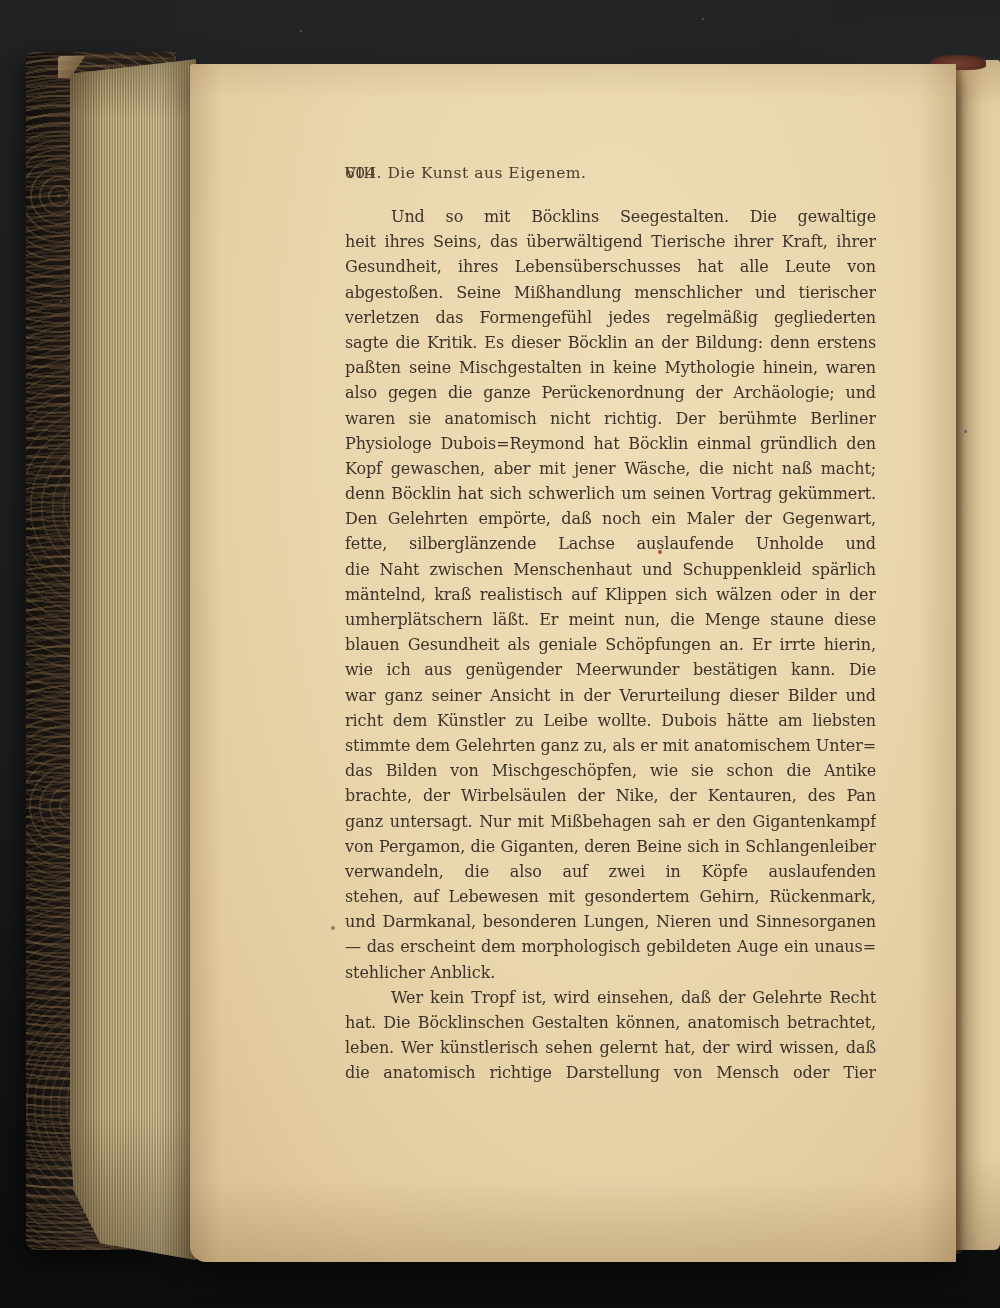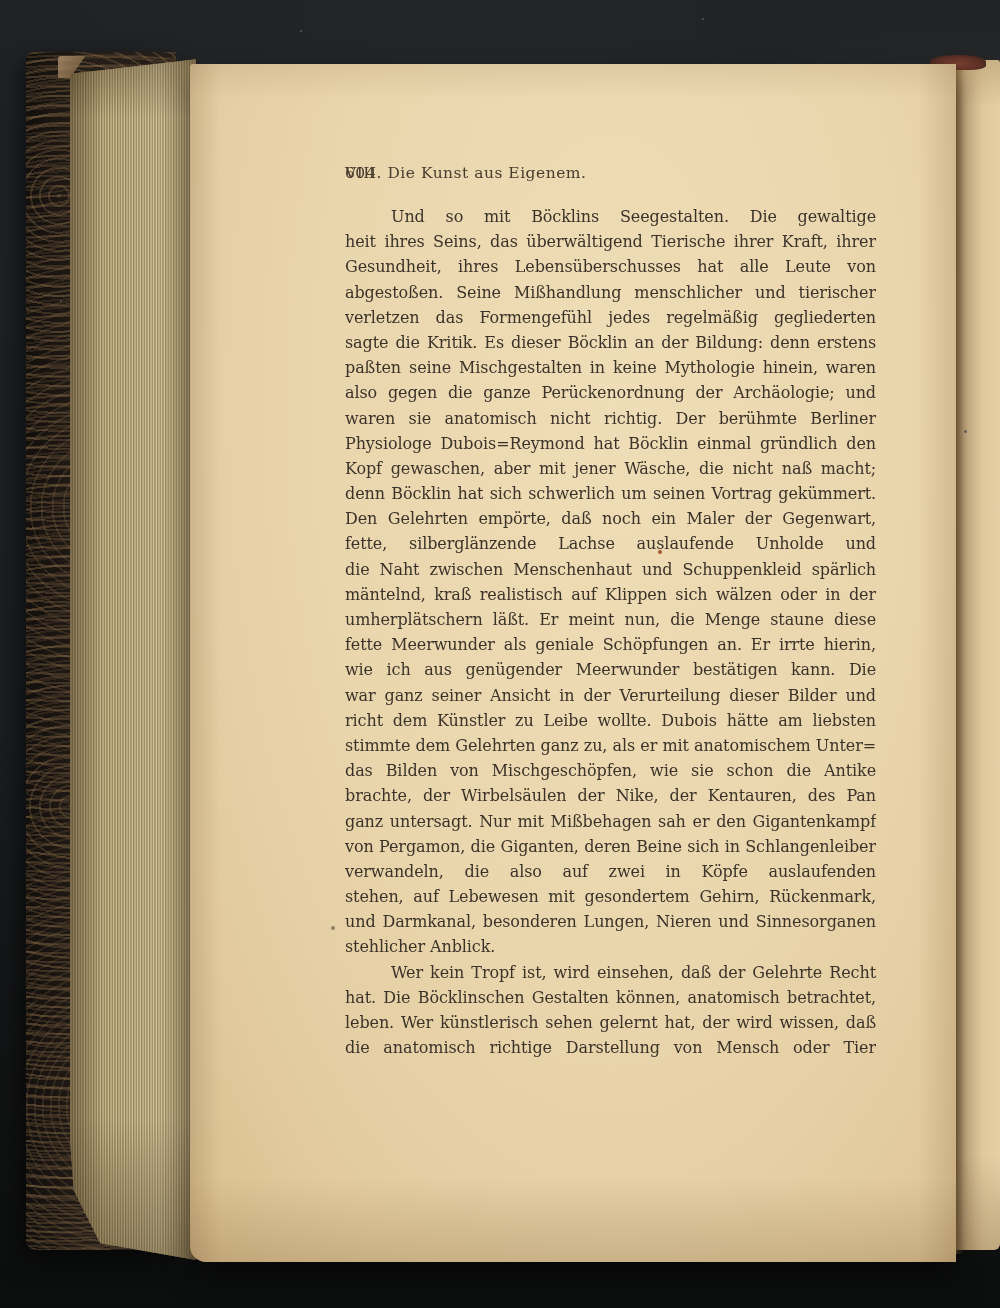--- a/index.html
+++ b/index.html
@@ -121,32 +121,33 @@
         <div class="line">also gegen die ganze Perückenordnung der Archäologie; und zweitens</div>
         <div class="line">waren sie anatomisch nicht richtig. Der berühmte Berliner</div>
         <div class="line">Physiologe Dubois=Reymond hat Böcklin einmal gründlich den</div>
         <div class="line">Kopf gewaschen, aber mit jener Wäsche, die nicht naß macht;</div>
         <div class="line">denn Böcklin hat sich schwerlich um seinen Vortrag gekümmert.</div>
         <div class="line">Den Gelehrten empörte, daß noch ein Maler der Gegenwart, nach=</div>
         <div class="line">fette, silberglänzende Lachse auslaufende Unholde und Unholdinnen,</div>
         <div class="line">die Naht zwischen Menschenhaut und Schuppenkleid spärlich be=</div>
         <div class="line">mäntelnd, kraß realistisch auf Klippen sich wälzen oder in der See</div>
         <div class="line">umherplätschern läßt. Er meint nun, die Menge staune diese</div>
-        <div class="line">fette Meerwunder als geniale Schöpfungen an. Er irrte hierin,</div>
+        <div class="line">blauen Gesundheit als geniale Schöpfungen an. Er irrte hierin,</div>
         <div class="line">wie ich aus genügender Meerwunder bestätigen kann. Die Menge</div>
         <div class="line">war ganz seiner Ansicht in der Verurteilung dieser Bilder und</div>
         <div class="line">richt dem Künstler zu Leibe wollte. Dubois hätte am liebsten</div>
         <div class="line">stimmte dem Gelehrten ganz zu, als er mit anatomischem Unter=</div>
         <div class="line">das Bilden von Mischgeschöpfen, wie sie schon die Antike hervor=</div>
         <div class="line">brachte, der Wirbelsäulen der Nike, der Kentauren, des Pan</div>
         <div class="line">ganz untersagt. Nur mit Mißbehagen sah er den Gigantenkampf</div>
         <div class="line">von Pergamon, die Giganten, deren Beine sich in Schlangenleiber</div>
         <div class="line">verwandeln, die also auf zwei in Köpfe auslaufenden Wirbelsäulen</div>
         <div class="line">stehen, auf Lebewesen mit gesondertem Gehirn, Rückenmark, Herz</div>
         <div class="line">und Darmkanal, besonderen Lungen, Nieren und Sinnesorganen</div>
+        <div class="line">— das erscheint dem morphologisch gebildeten Auge ein unaus=</div>
         <div class="line endline">stehlicher Anblick.</div>
         <div class="line indent">Wer kein Tropf ist, wird einsehen, daß der Gelehrte Recht</div>
         <div class="line">hat. Die Böcklinschen Gestalten können, anatomisch betrachtet, nicht</div>
         <div class="line">leben. Wer künstlerisch sehen gelernt hat, der wird wissen, daß oft</div>
         <div class="line">die anatomisch richtige Darstellung von Mensch oder Tier künstlerisch</div>
       </div>
 
     <div class="speck" style="left:141px;top:862px;width:4px;height:4px;background:#8d7f6a;"></div>
     <div class="speck" style="left:468px;top:486px;width:4px;height:4px;background:#a4542f;"></div>
   </div>

